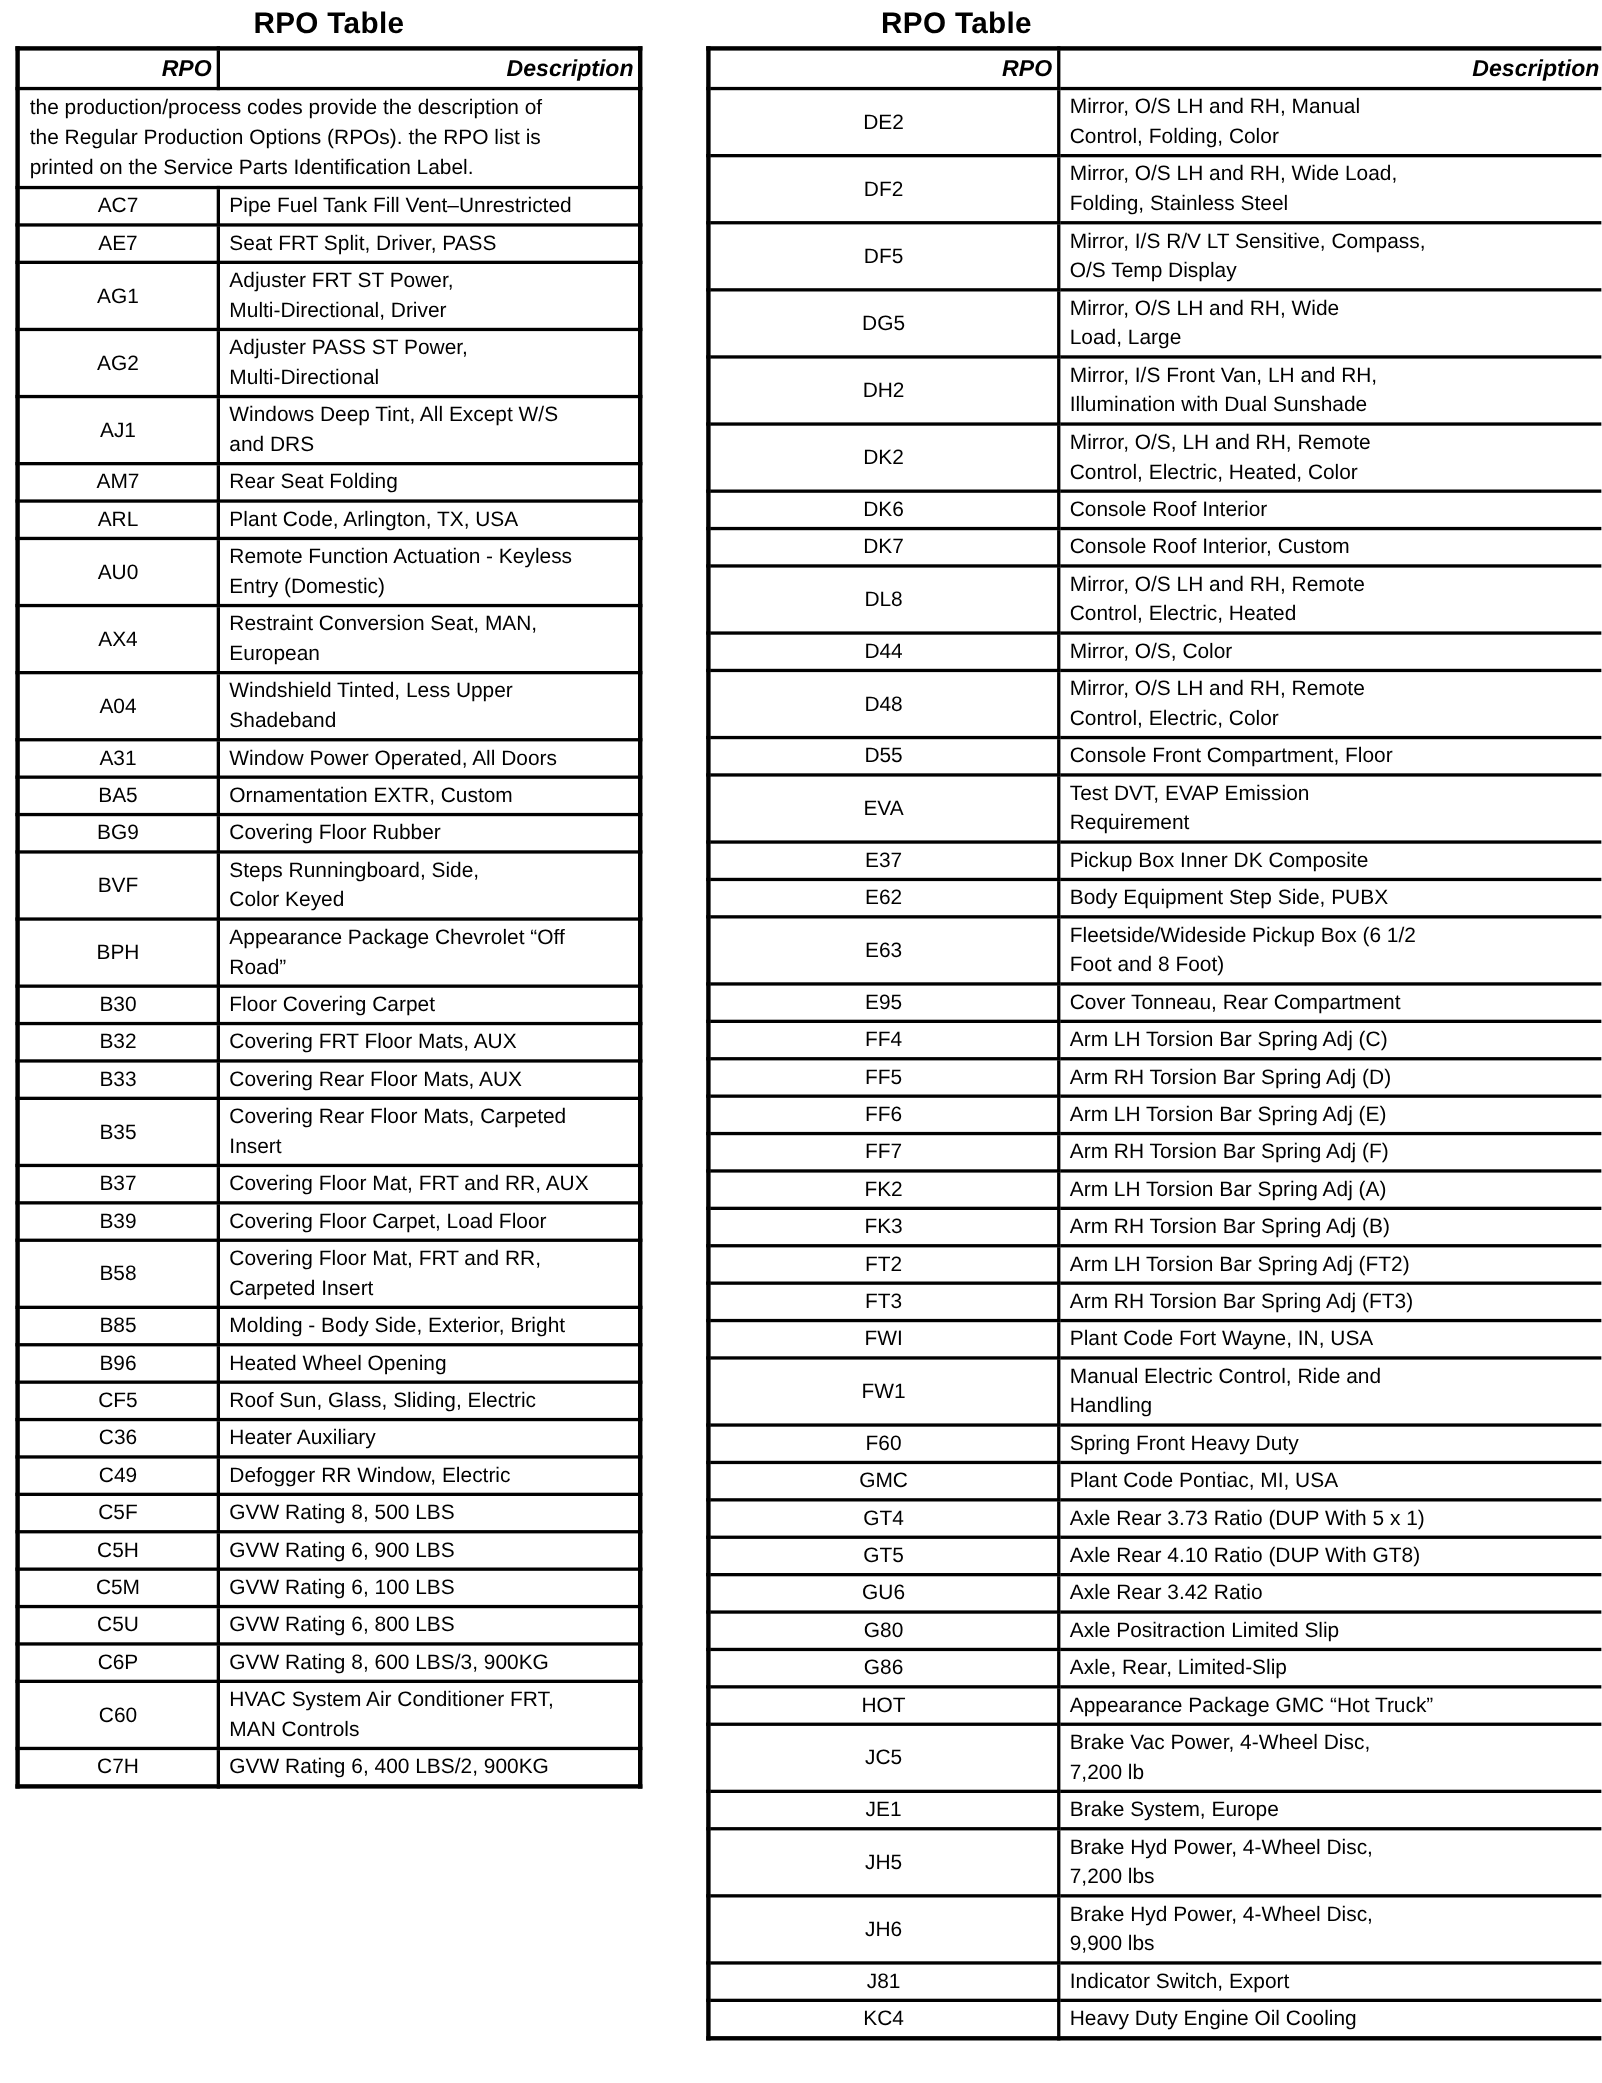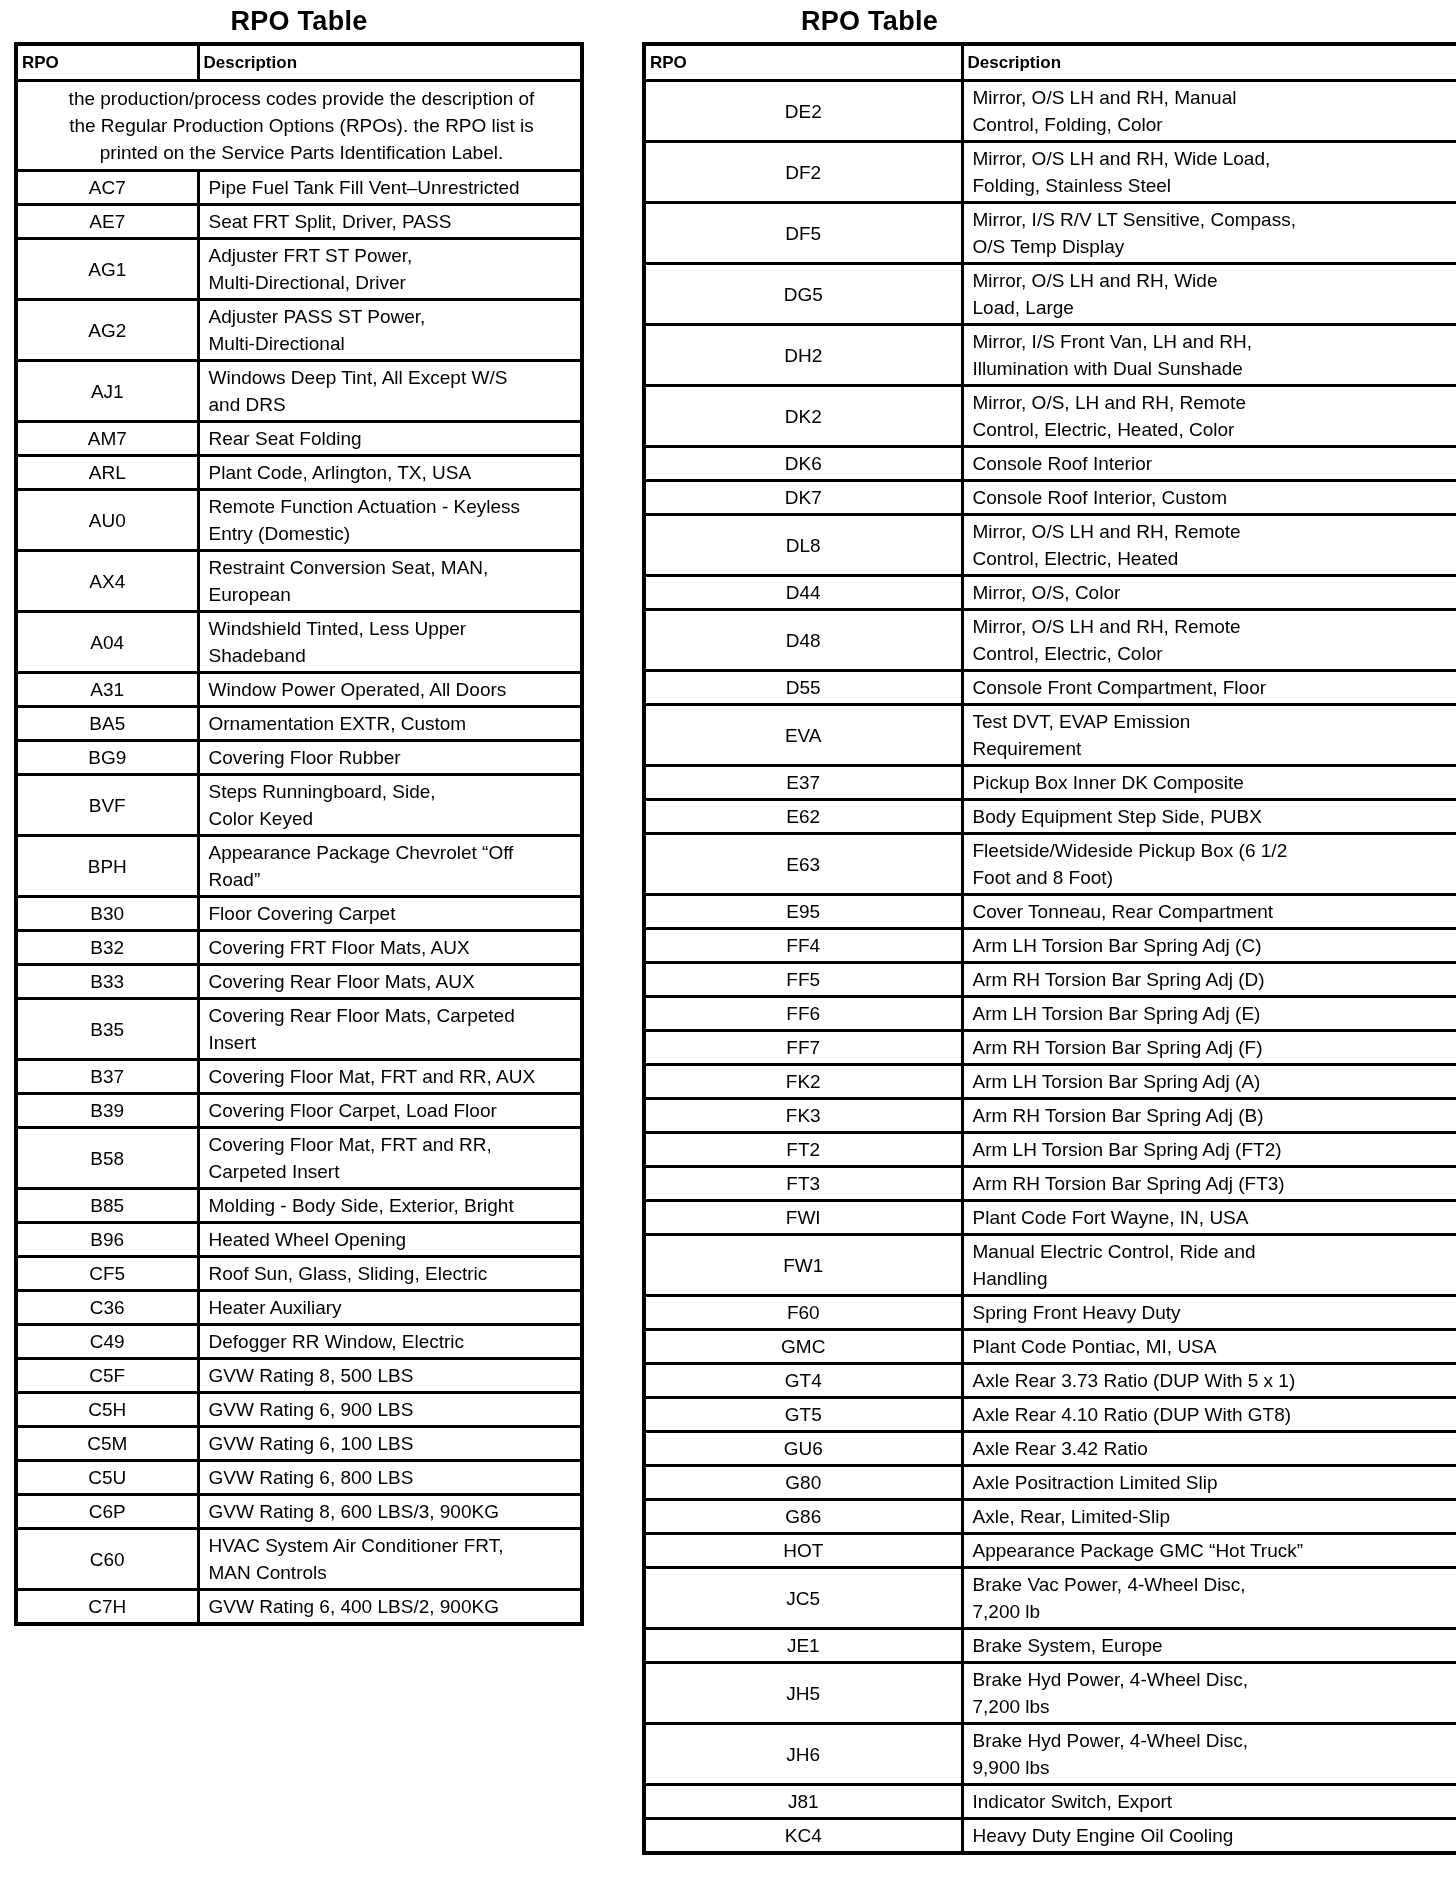--- a/index.html
+++ b/index.html
@@ -45,36 +45,37 @@
   table.rpo.left  col.c-rpo  { width: 182px; }
   table.rpo.right col.c-rpo  { width: 318px; }
   th, td {
     border: 3px solid #000;
     font-size: 19px;
     line-height: 27px;
     vertical-align: middle;
     overflow: hidden;
   }
   th {
-    font-size: 17px;
+    font-size: 21px;
     font-weight: bold;
-    text-align: left;
+    text-align: right;
     padding: 3px 4px;
+    font-style: italic;
   }
   td.rpo-cell {
     text-align: center;
     padding: 2px 4px;
   }
   td.desc-cell {
     text-align: left;
     padding: 2px 4px 2px 9px;
     white-space: pre-line;
   }
   td.intro-cell {
-    text-align: center;
+    text-align: left;
     padding: 3px 4px 3px 9px;
     white-space: pre-line;
   }
 </style>
 </head>
 <body>
 
 <div class="page">
 
   <section class="table-block left">

